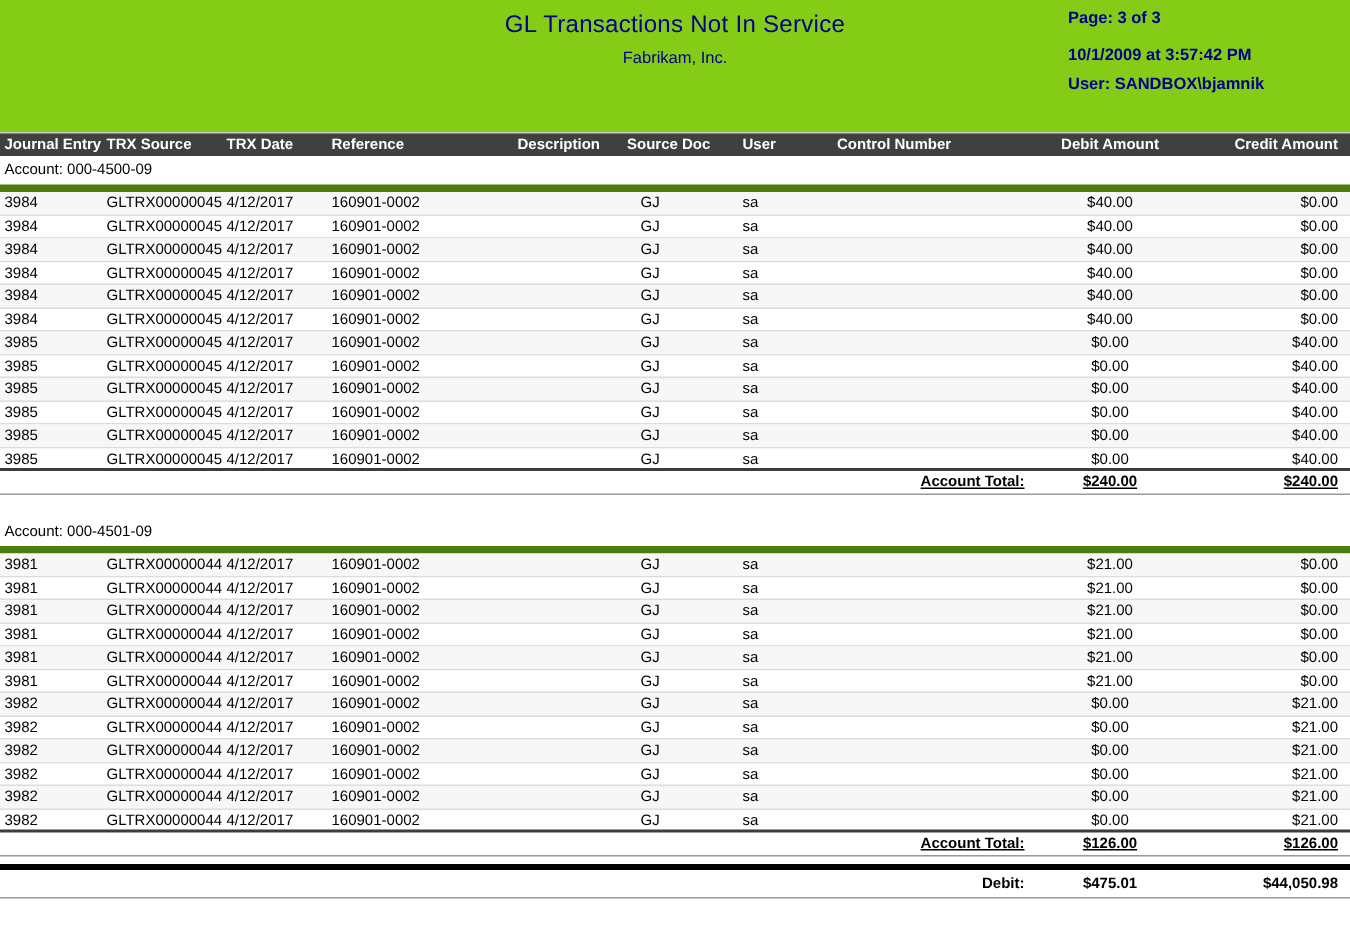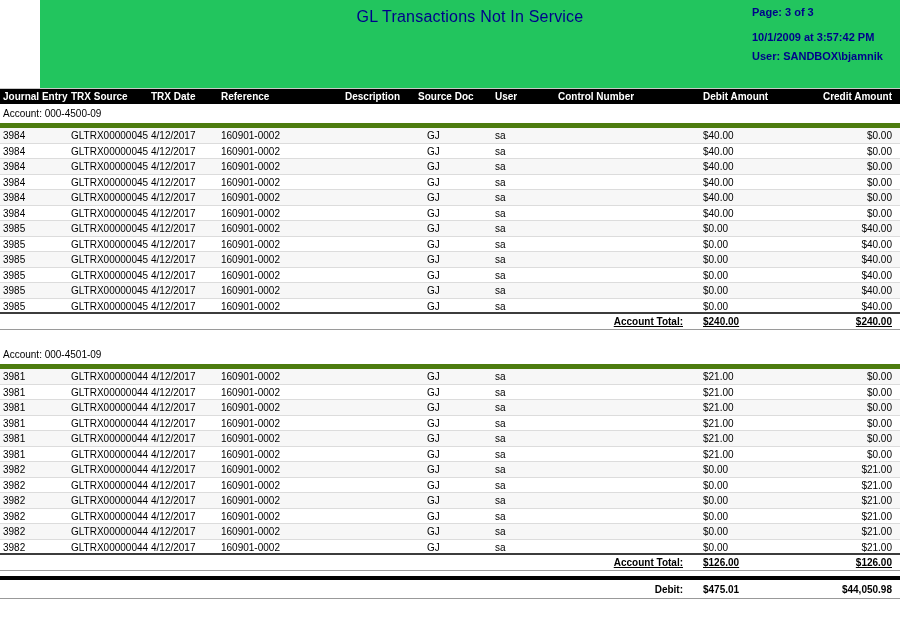--- a/index.html
+++ b/index.html
@@ -4,21 +4,21 @@
 <style>
   * { box-sizing: border-box; margin: 0; padding: 0; }
   html, body { width: 900px; height: 617px; overflow: hidden; }
   body {
     font-family: "Liberation Sans", sans-serif;
     background: #ffffff;
     color: #000;
     position: relative;
   }
   
-  .rpt-header { position: relative; height: 88px; background: #22c55e; margin-left: 40px; }
+  .rpt-header { position: relative; height: 88px; background: #84cc16; }
   .title {
     text-align: center; padding-top: 8px;
     font-size: 16px; color: #00008B; letter-spacing: 0.2px;
   }
   .company {
     text-align: center; margin-top: 7px;
     font-size: 11px; color: #00008B;
   }
   .meta {
     position: absolute; top: 5px; left: 712px;
@@ -28,29 +28,29 @@
   .meta .m-user { margin-top: 5px; }
 
   
   .grid-cols {
     display: grid;
     grid-template-columns: 68px 80px 70px 122px 75px 73px 67px 145px 80px 117px;
     padding-left: 3px;
     font-size: 10px;
     white-space: nowrap; overflow: hidden;
   }
-  .c-num { text-align: left; padding-right: 6px; }
+  .c-num { text-align: center; padding-right: 6px; }
   .c-credit { text-align: right; padding-right: 8px; }
   .c-srcdoc { padding-left: 9px; }
   .c-user { padding-left: 4px; }
   .c-desc { padding-left: 2px; }
 
   
   .table-header {
-    background: #000000; color: #fff; font-weight: bold;
+    background: #404040; color: #fff; font-weight: bold;
     height: 16px; line-height: 16px;
     border-top: 1px solid #c8c8c8;
   }
 
   
   .account-label {
     font-size: 10px; height: 19px; line-height: 19px; padding-left: 3px;
   }
   .row {
     height: 15.5px; line-height: 15.5px;
@@ -74,20 +74,21 @@
     height: 18px; line-height: 18px; font-weight: bold;
     border-bottom: 1px solid #999;
     margin-top: 1px;
   }
 </style>
 </head>
 <body>
 
 <div class="rpt-header">
   <div class="title">GL Transactions Not In Service</div>
+  <div class="company">Fabrikam, Inc.</div>
   <div class="meta">
     <div class="m-page">Page: 3 of 3</div>
     <div class="m-date">10/1/2009 at 3:57:42 PM</div>
     <div class="m-user">User: SANDBOX\bjamnik</div>
   </div>
 </div>
 
 <div class="table-header grid-cols">
   <span>Journal Entry</span>
   <span>TRX Source</span>

